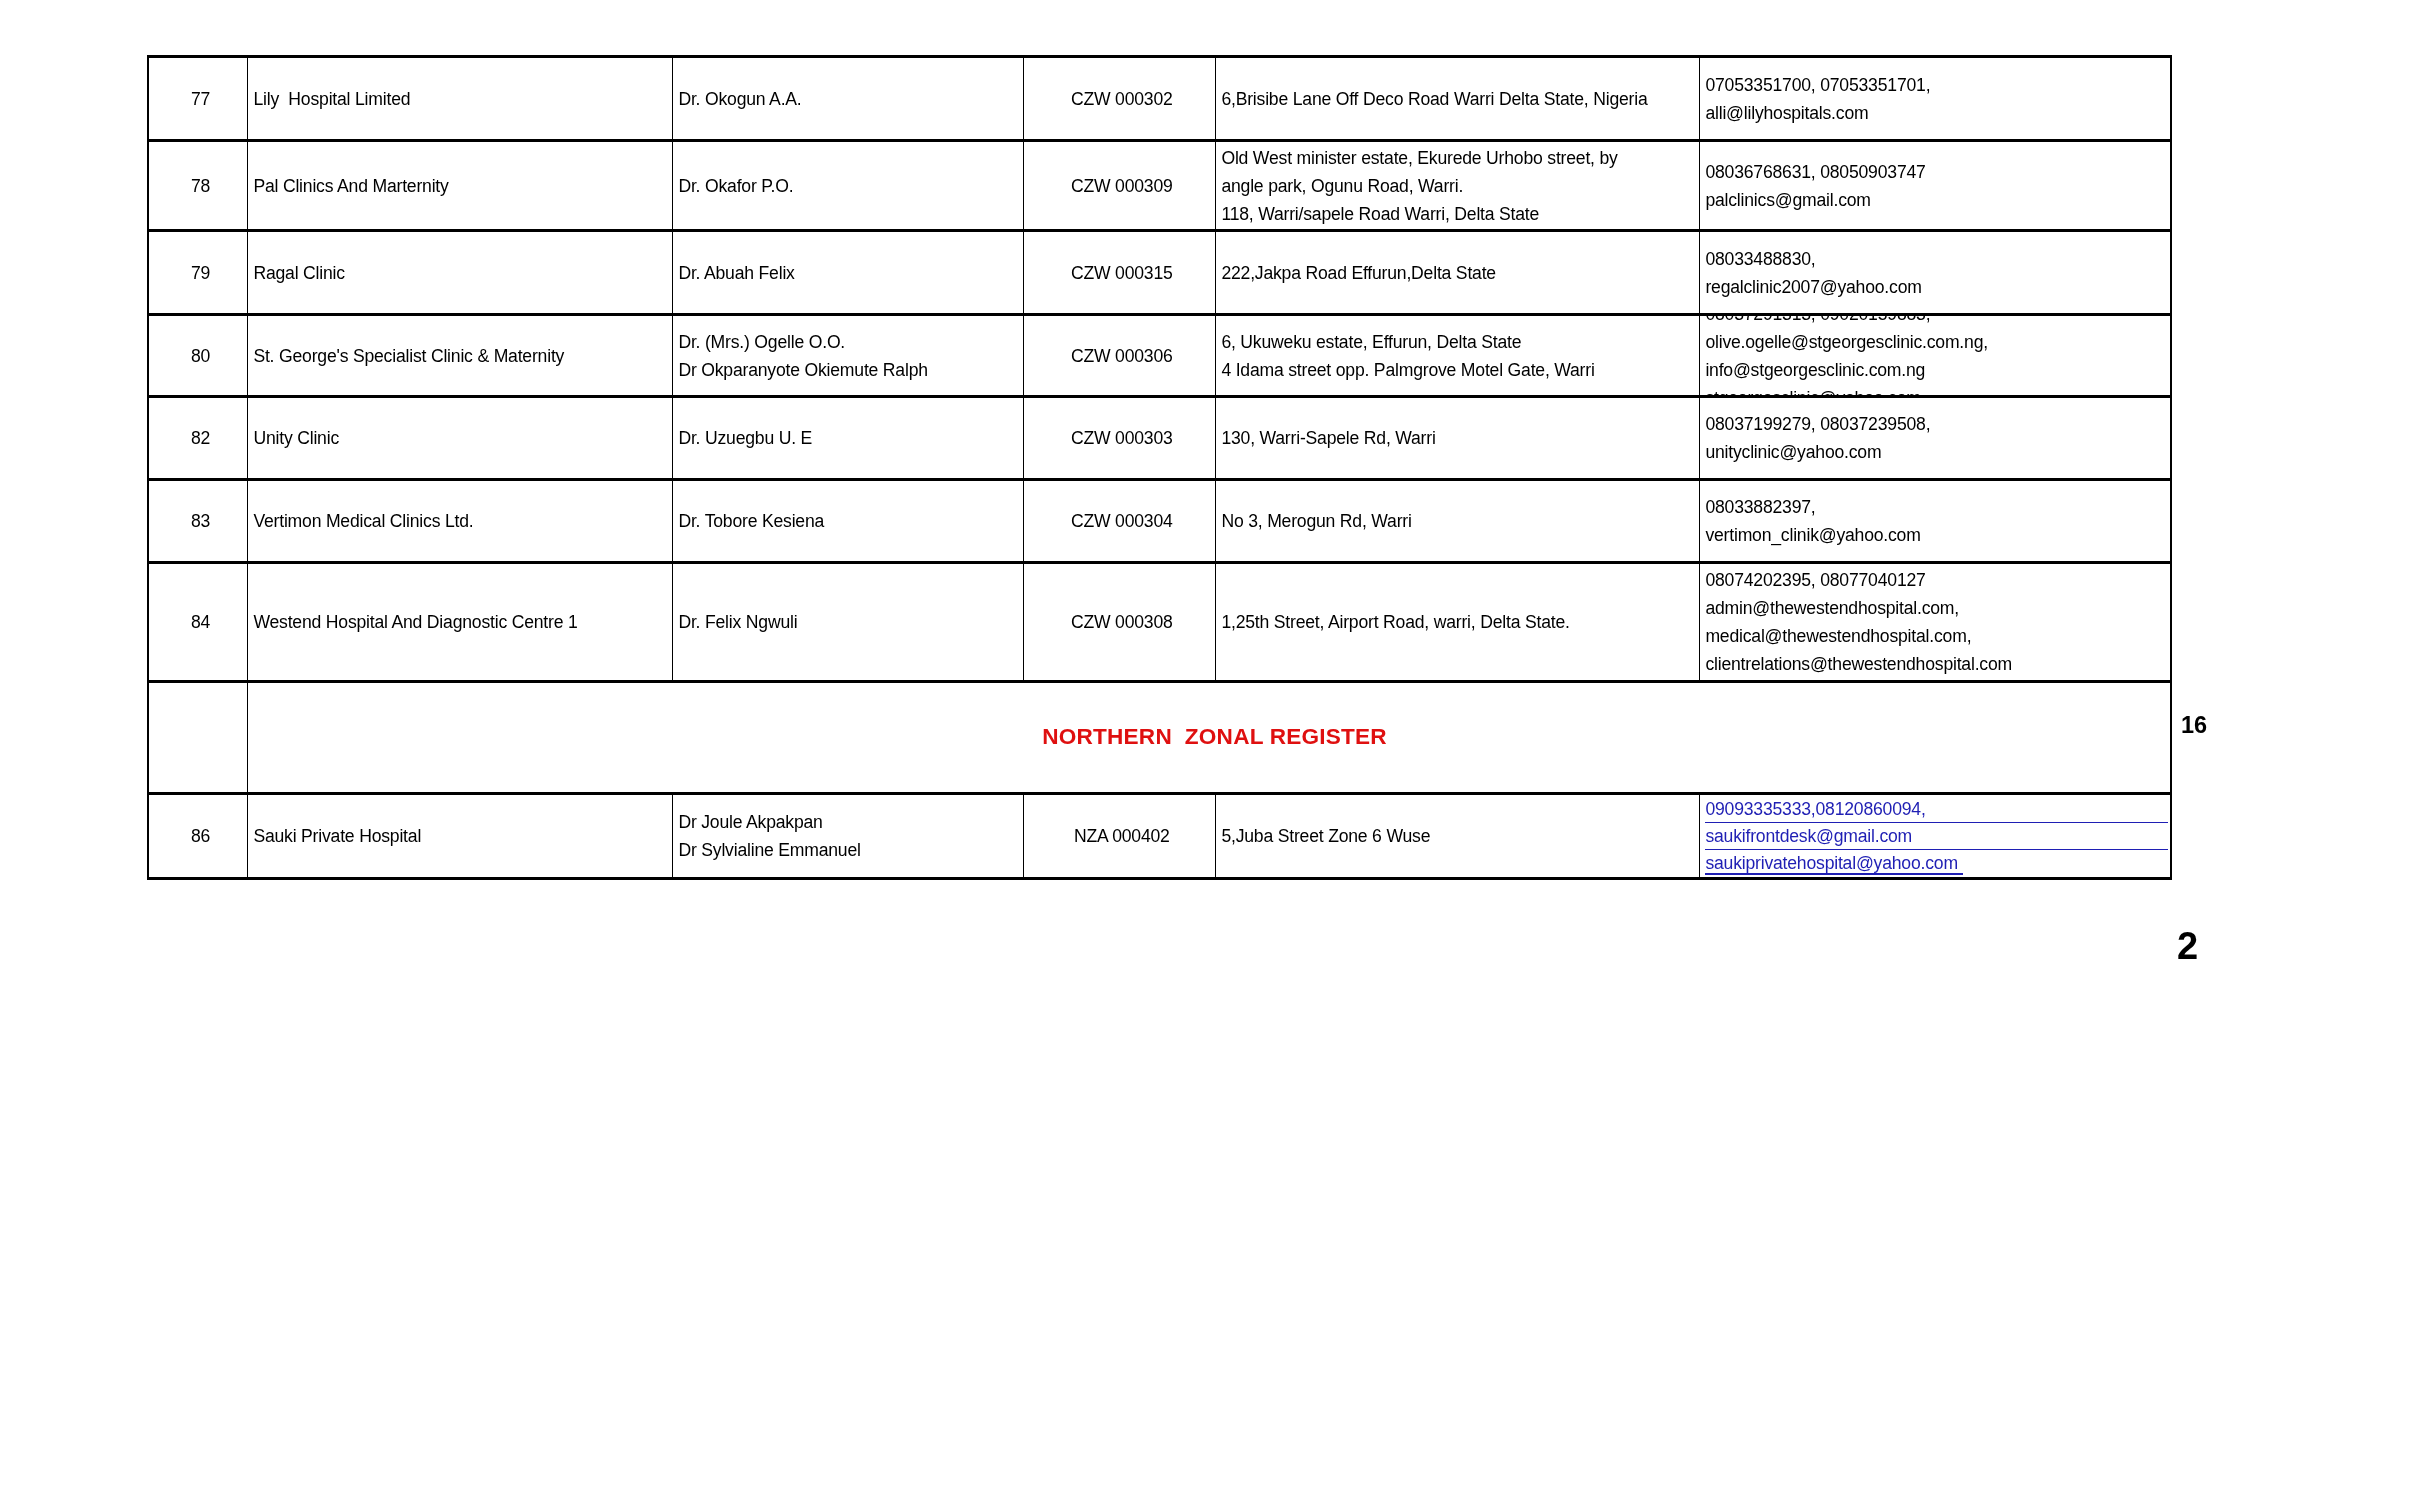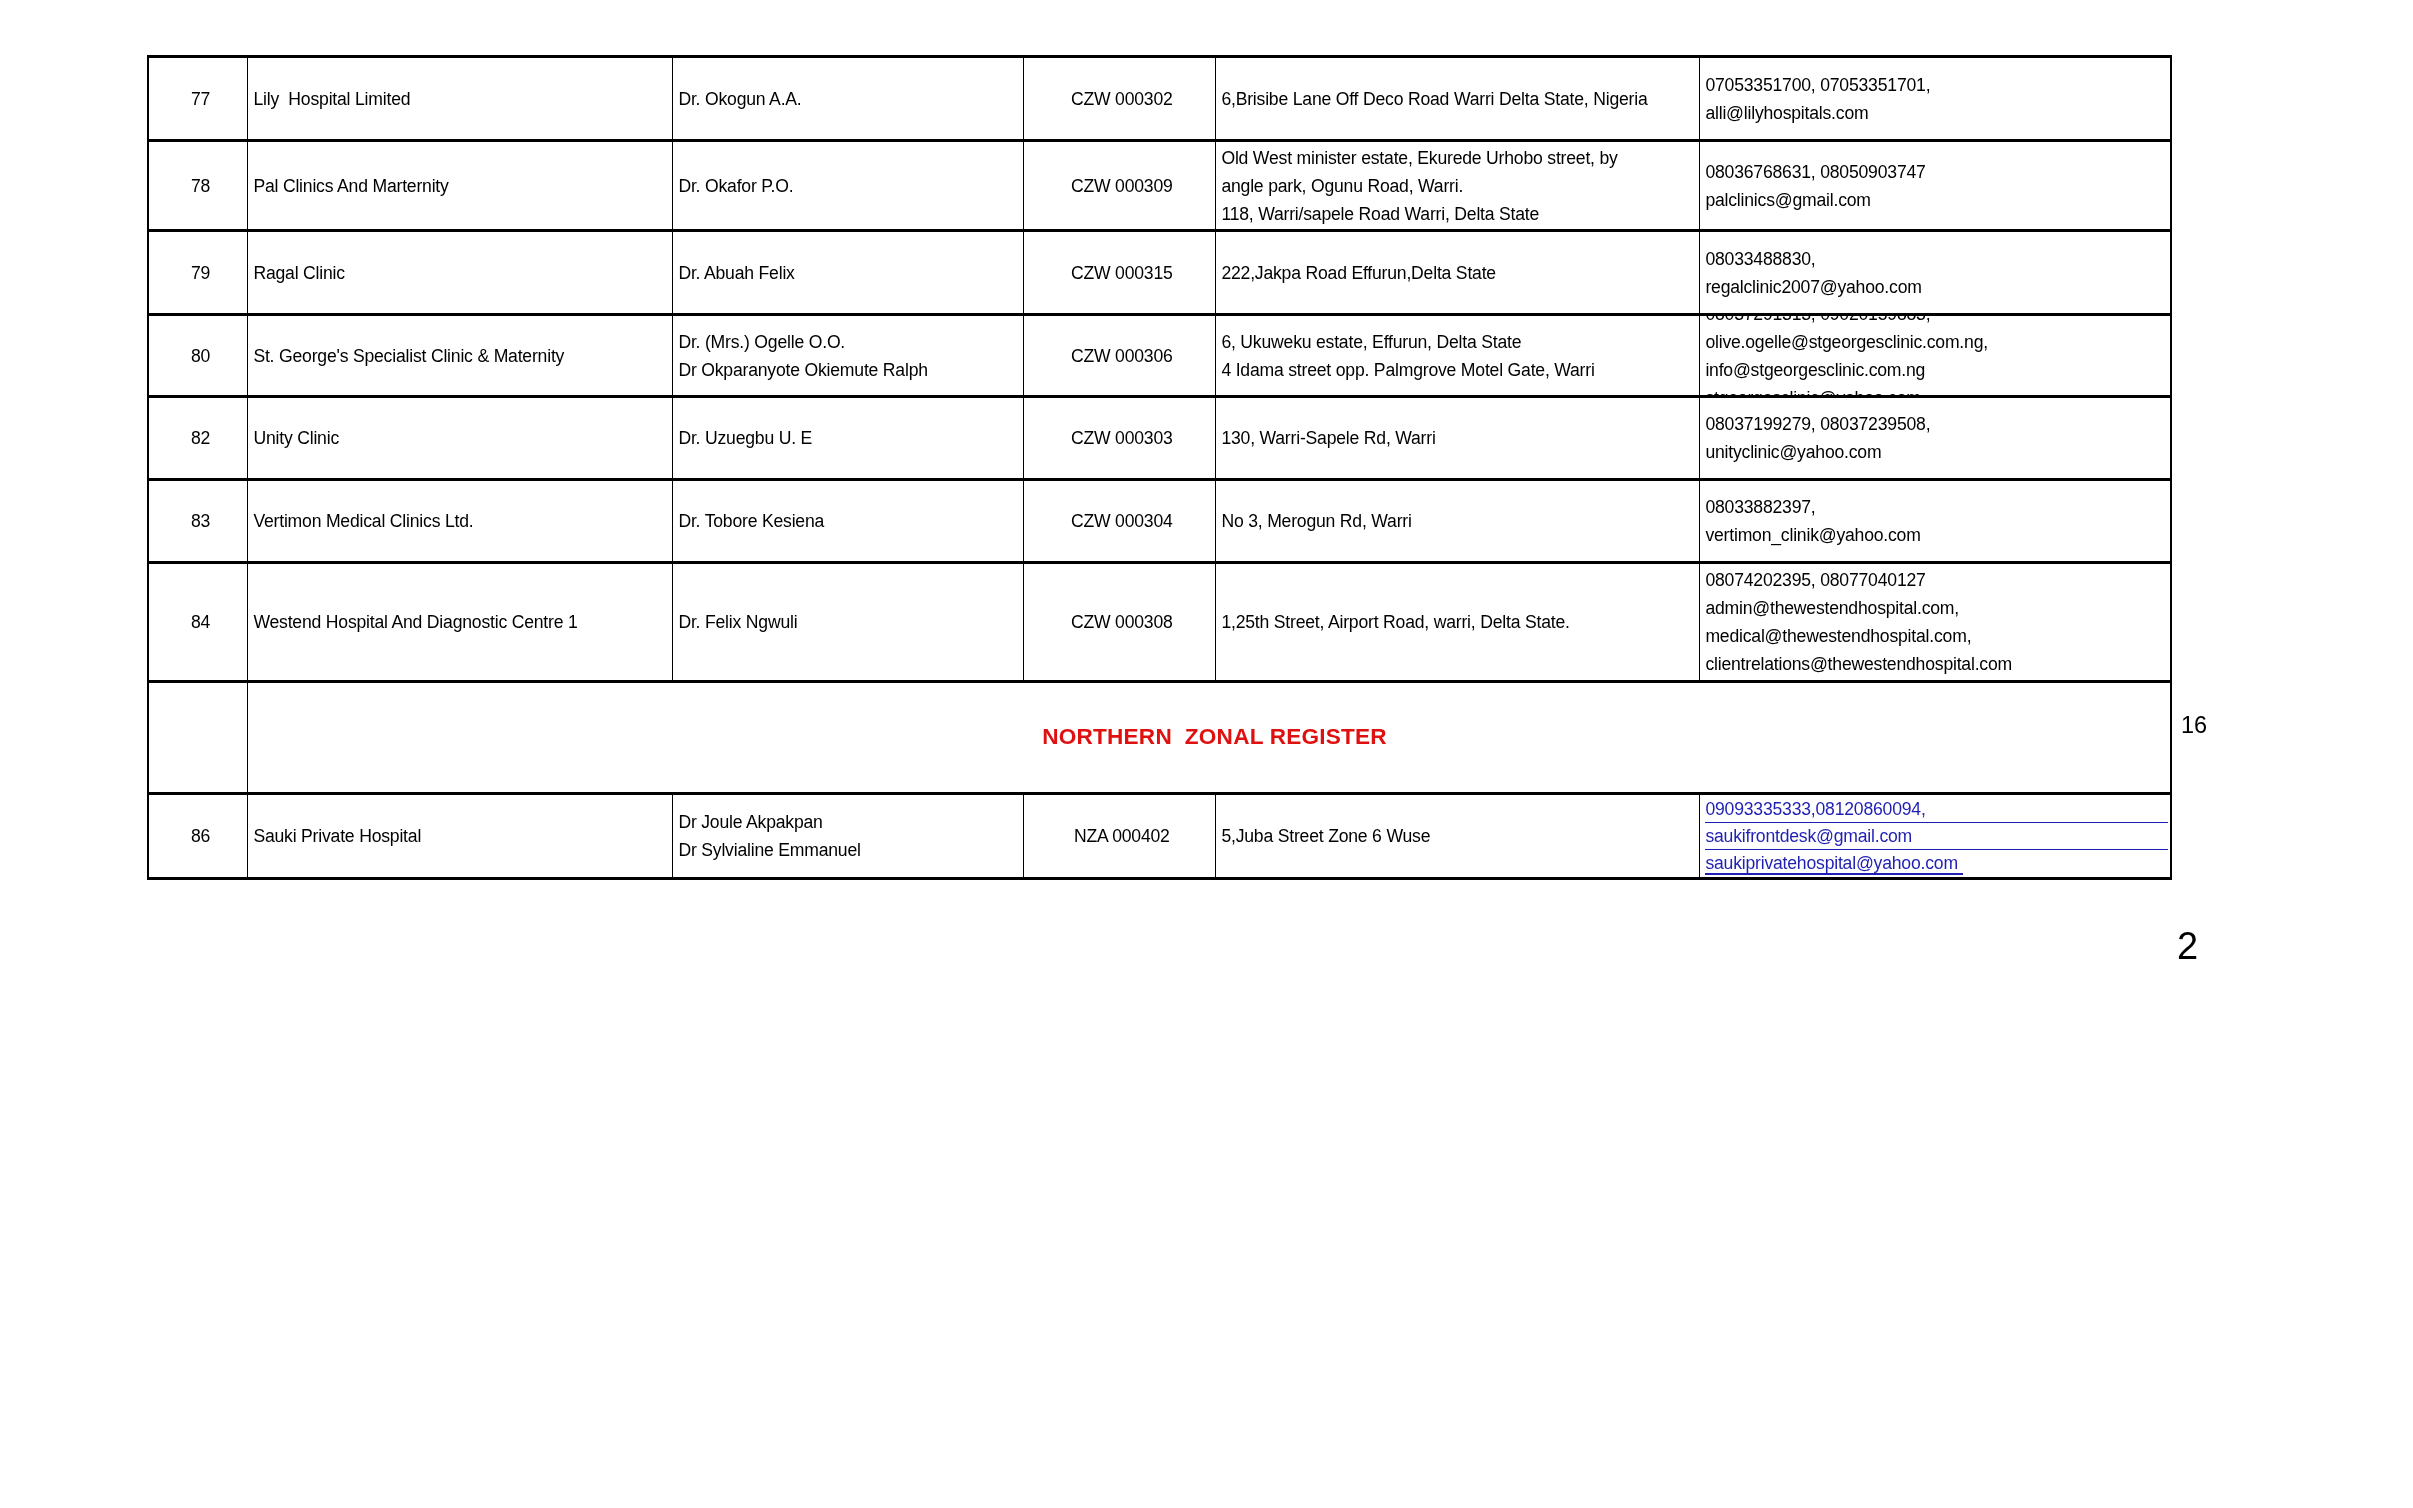--- a/index.html
+++ b/index.html
@@ -53,21 +53,21 @@
 
   
   td.contact-links { padding:0.8px 0 0 0; vertical-align:top; }
   .link-line {
     display:block; margin:0 0 0 5.9px; height:27px; line-height:26px;
     text-decoration:none; cursor:pointer;
   }
   .link-line.full-rule { border-bottom:1.7px solid; margin-right:1.7px; }
   .link-line.text-rule span { border-bottom:2.5px solid; padding-right:5px; }
 
-  .margin-note { position:absolute; font-weight:normal; color:#000; }
+  .margin-note { position:absolute; font-weight:bold; color:#000; }
   #page-number  { left:2181px; top:712px;  font-size:23.5px; }
   #big-number   { left:2177px; top:925px; font-size:38px; }
 </style>
 </head>
 <body>
 
 <div class="page">
 
   <table class="register">
     <colgroup>

